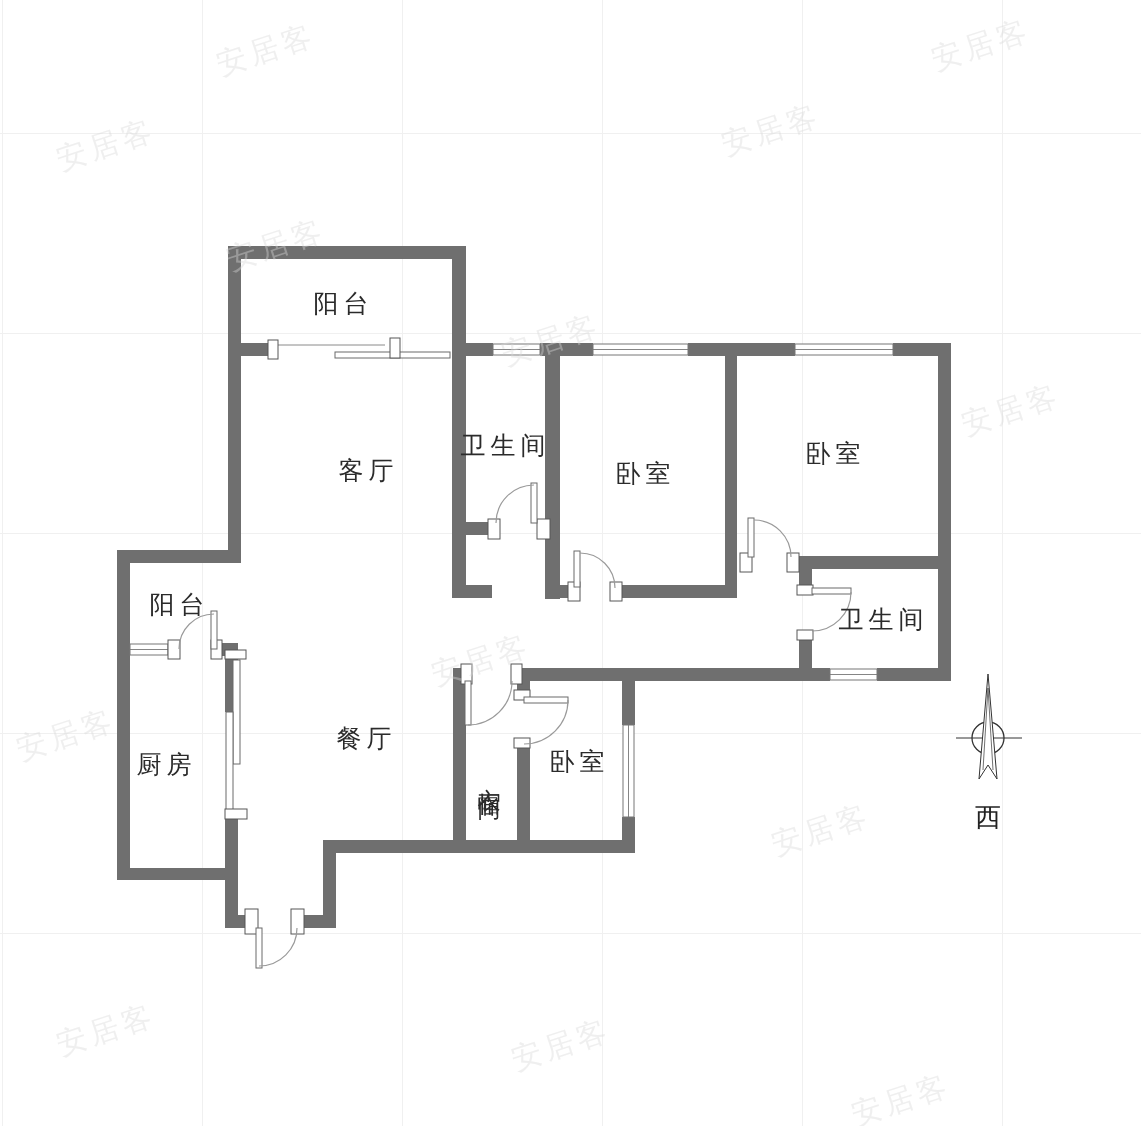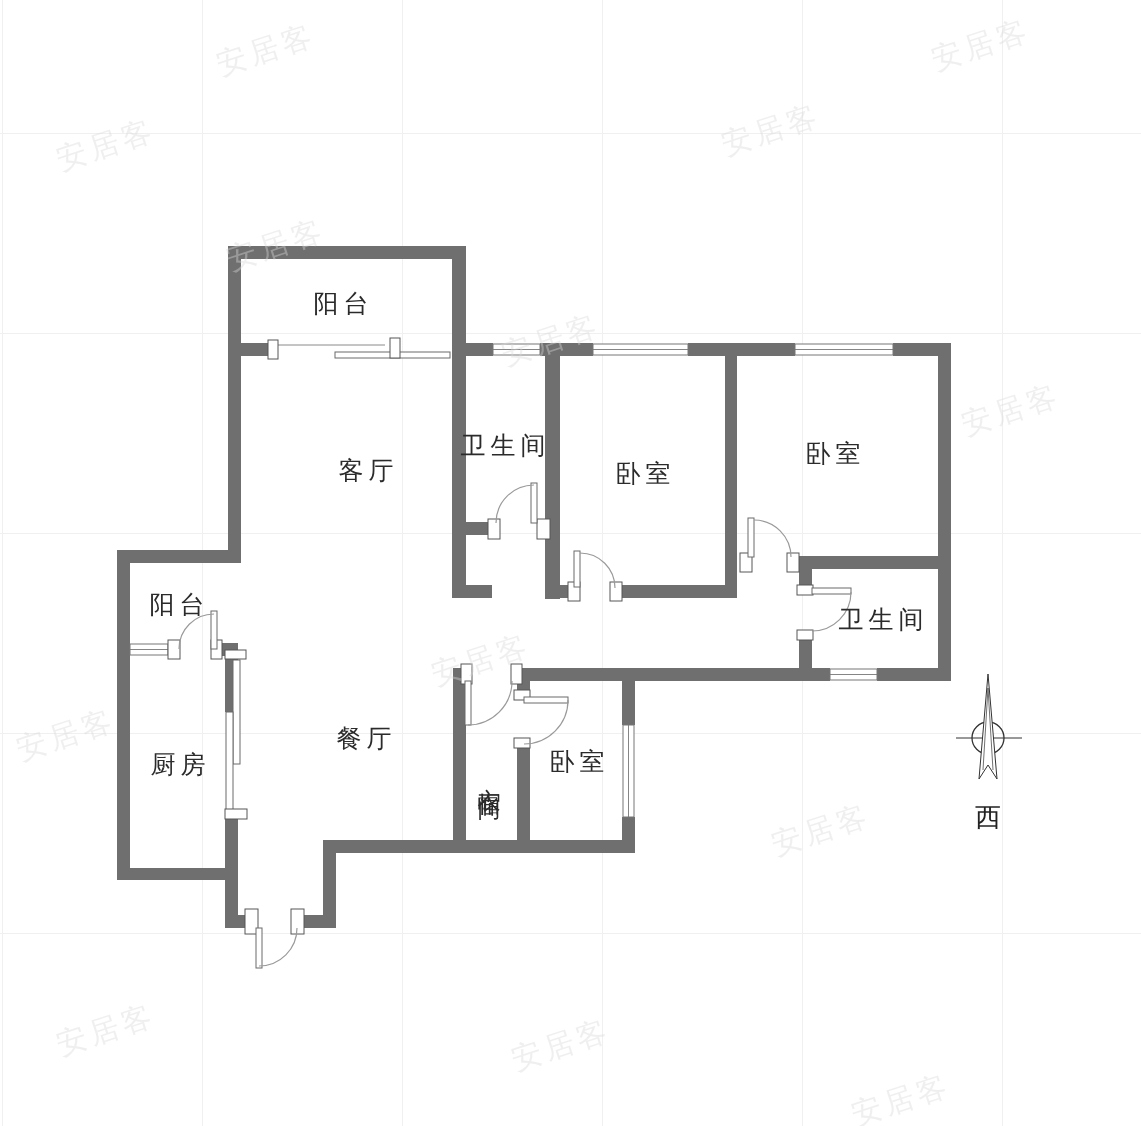--- a/index.html
+++ b/index.html
@@ -219,21 +219,21 @@
     </g>
   </svg>
 
   <div class="room-label" style="left:341px;top:303px">阳台</div>
   <div class="room-label" style="left:366px;top:470px">客厅</div>
   <div class="room-label" style="left:503px;top:445px">卫生间</div>
   <div class="room-label" style="left:643px;top:473px">卧室</div>
   <div class="room-label" style="left:833px;top:453px">卧室</div>
   <div class="room-label" style="left:881px;top:619px">卫生间</div>
   <div class="room-label" style="left:177px;top:604px">阳台</div>
-  <div class="room-label" style="left:178px;top:764px">厨房</div>
+  <div class="room-label" style="left:164px;top:764px">厨房</div>
   <div class="room-label" style="left:364px;top:738px">餐厅</div>
   <div class="room-label vertical" style="left:489px;top:777px;font-size:23px">衣帽间</div>
   <div class="room-label" style="left:577px;top:761px">卧室</div>
 
   <div class="compass-label" style="left:988px;top:817px">西</div>
 
   <span class="wm" style="left:215px;top:30px">安居客</span>
   <span class="wm" style="left:930px;top:25px">安居客</span>
   <span class="wm" style="left:55px;top:125px">安居客</span>
   <span class="wm" style="left:720px;top:110px">安居客</span>

